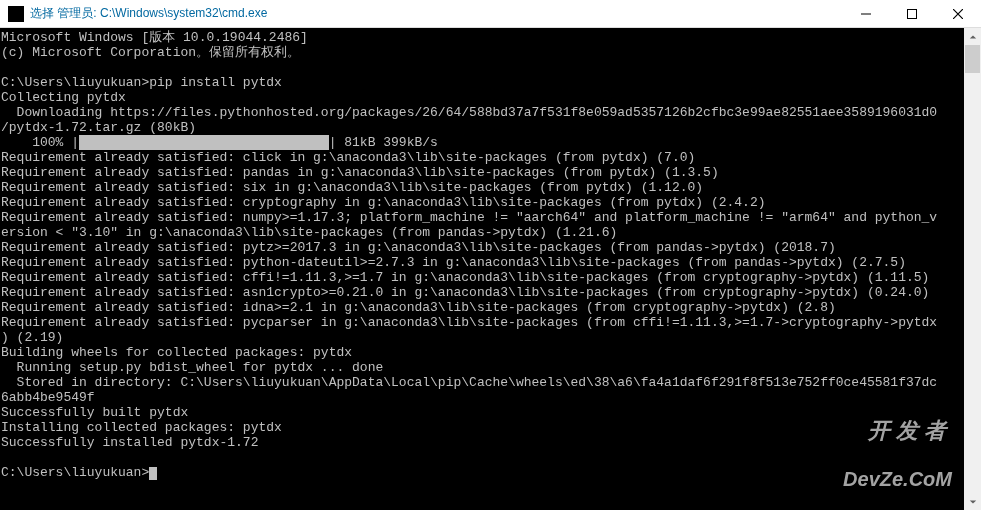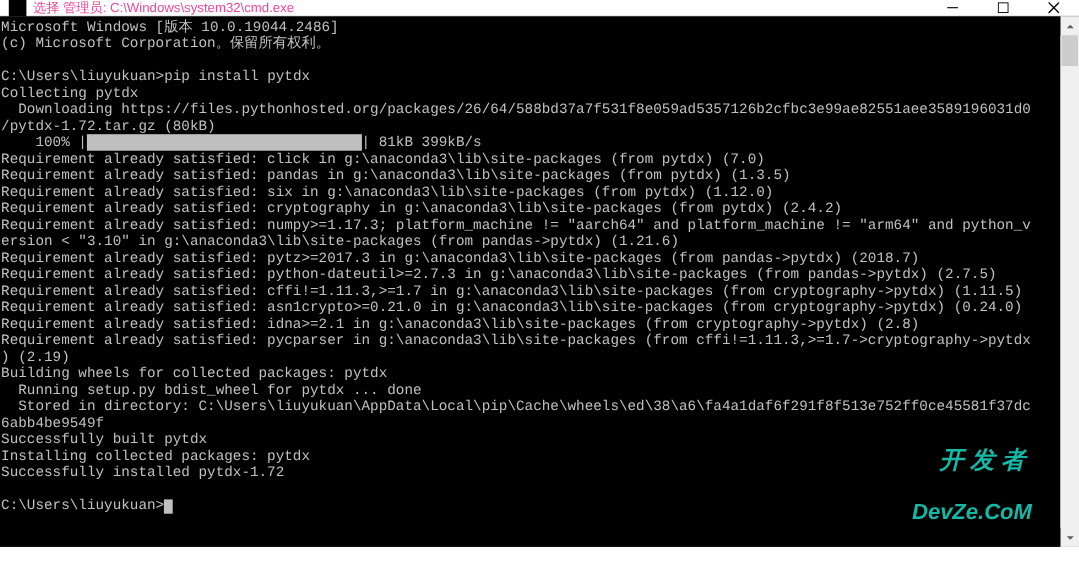--- a/index.html
+++ b/index.html
@@ -5,27 +5,27 @@
     * { margin: 0; padding: 0; box-sizing: border-box; }
     body {
       width: 981px;
       height: 512px;
       font-family: "Segoe UI", Tahoma, sans-serif;
       background: #fff;
       overflow: hidden;
       position: relative;
     }
     .titlebar {
-      height: 15px;
+      height: 28px;
       background: #fff;
       border-bottom: 1px solid #ddd;
       display: flex;
       align-items: center;
       font-size: 12px;
-      color: #ec4899;
+      color: #0369a1;
     }
     .titlebar-icon {
       width: 16px;
       height: 16px;
       margin: 0 6px 0 8px;
       background: #000;
       display: inline-block;
     }
     .titlebar-title { flex: 1; }
     .titlebar-btn {
@@ -85,26 +85,26 @@
     }
     .cursor {
       background: #c0c0c0;
       display: inline-block;
       width: 8px;
       height: 13px;
       vertical-align: text-bottom;
     }
     .watermark {
       position: absolute;
-      right: 26px;
+      right: 12px;
       bottom: 6px;
       font-family: "Arial", sans-serif;
       font-style: italic;
       font-weight: bold;
-      color: #14b8a6;
+      color: #a3a3a3;
       text-align: right;
       line-height: 1.05;
       pointer-events: none;
     }
     .watermark .wm1 { font-size: 22px; letter-spacing: 6px; }
     .watermark .wm2 { font-size: 20px; letter-spacing: 0px; }
   </style>
 </head>
 <body>
 

